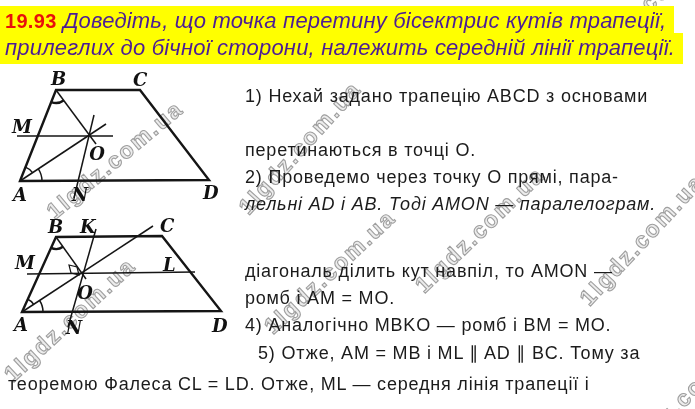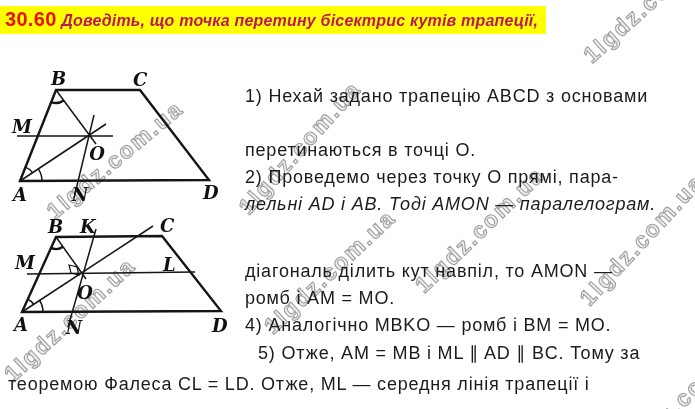--- a/index.html
+++ b/index.html
@@ -2,21 +2,21 @@
 <html><head>
 <meta charset="utf-8">
 <style>
   html,body{margin:0;padding:0;}
   .page{position:relative;width:695px;height:409px;background:#ffffff;overflow:hidden;
         font-family:"Liberation Sans",sans-serif;}
   
   .hl-row{position:absolute;left:0;white-space:nowrap;}
   .hl{display:inline-block;background:#ffff00;padding:2px 8px 3px 5px;}
   .num{font-style:normal;font-weight:bold;color:#e8100c;font-size:20px;letter-spacing:.3px;}
-  .ht{font-style:italic;font-weight:bold;color:#be185d;font-size:16px;letter-spacing:.2px;}
+  .ht{font-style:italic;font-weight:normal;color:#4c1d95;font-size:22px;letter-spacing:.2px;}
   
   .sol{position:absolute;font-size:18px;letter-spacing:.8px;color:#1b1b1b;white-space:nowrap;margin-top:20px;}
   
   .fig{position:absolute;}
   .fig path,.fig line{stroke:#151515;fill:none;}
   .flabel{font-family:"DejaVu Serif",serif;font-style:italic;font-weight:bold;
           font-size:18px;fill:#111;}
   
   .wm{position:absolute;font-weight:bold;font-size:23px;letter-spacing:2px;white-space:nowrap;
       color:rgba(150,150,150,0.18);-webkit-text-stroke:1.1px #9f9f9f;pointer-events:none;}
@@ -29,21 +29,24 @@
   <div class="wm" style="left:115px;top:160px;transform:translate(-50%,-50%) rotate(-40deg);">1lgdz.com.ua</div>
   <div class="wm" style="left:300px;top:148px;transform:translate(-50%,-50%) rotate(-48deg);">1lgdz.com.ua</div>
   <div class="wm" style="left:330px;top:272px;transform:translate(-50%,-50%) rotate(-43deg);">1lgdz.com.ua</div>
   <div class="wm" style="left:480px;top:230px;transform:translate(-50%,-50%) rotate(-44deg);">1lgdz.com.ua</div>
   <div class="wm" style="left:642px;top:240px;transform:translate(-50%,-50%) rotate(-47deg);">1lgdz.com.ua</div>
   <div class="wm" style="left:650px;top:2px;transform:translate(-50%,-50%) rotate(-42deg);">1lgdz.com.ua</div>
   <div class="wm" style="left:70px;top:320px;transform:translate(-50%,-50%) rotate(-43deg);">1lgdz.com.ua</div>
   <div class="wm" style="left:684px;top:398px;transform:translate(-50%,-50%) rotate(-45deg);">1lgdz.com.ua</div>
 
   <div class="hl-row" style="top:6px;">
-    <span class="hl"><span class="num">30.60</span><span class="ht"> <i>Доведіть, що точка перетину бісектрис кутів трапеції,</i></span></span>
+    <span class="hl"><span class="num">19.93</span><span class="ht"> <i>Доведіть, що точка перетину бісектрис кутів трапеції,</i></span></span>
+  </div>
+  <div class="hl-row" style="top:33px;">
+    <span class="hl"><span class="ht"><i>прилеглих до бічної сторони, належить середній лінії трапеції.</i></span></span>
   </div>
 
   <svg class="fig" style="left:0;top:60px;" width="240" height="150" viewBox="0 60 240 150">
     <path stroke-width="2.4" d="M20,181 L56,90 L140,90 L209,180 Z"></path>
     <line stroke-width="1.5" x1="17" y1="136" x2="113" y2="136"></line>
     <line stroke-width="1.5" x1="20" y1="181" x2="106" y2="124"></line>
     <line stroke-width="1.5" x1="56" y1="90" x2="96" y2="144"></line>
     <line stroke-width="1.5" x1="94" y1="115" x2="74" y2="198"></line>
     <path stroke-width="1.5" d="M25.5,167.1 A15,15 0 0 1 32.5,172.7"></path>
     <path stroke-width="1.5" d="M38.3,168.9 A22,22 0 0 1 42,181"></path>

